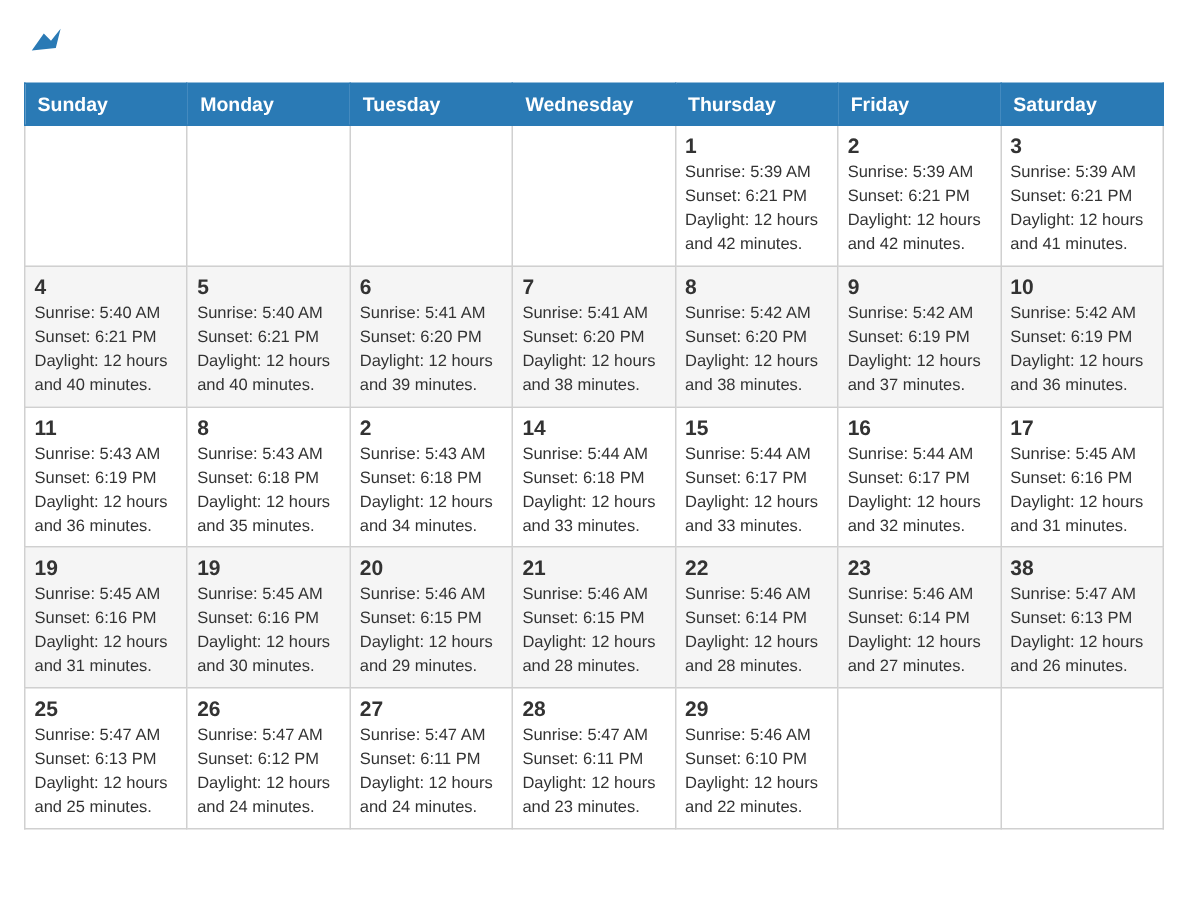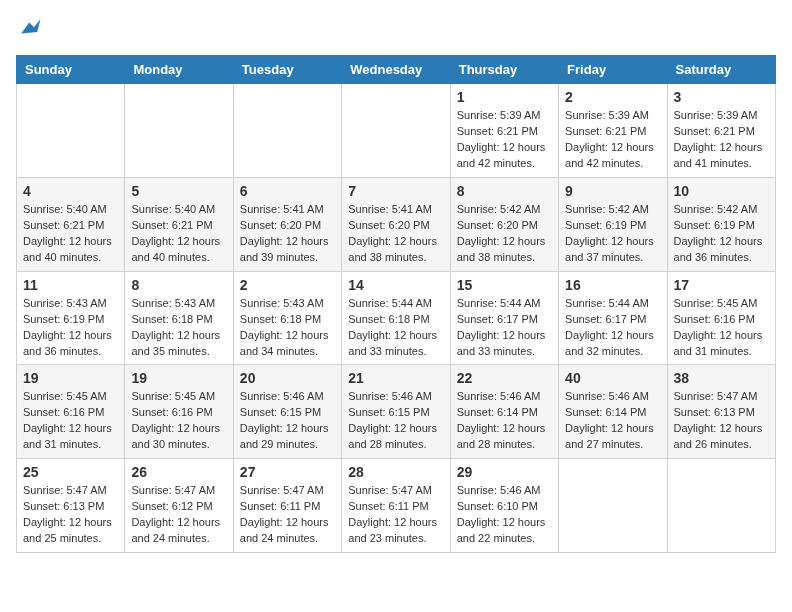--- a/index.html
+++ b/index.html
@@ -259,21 +259,21 @@
 Sunset: 6:15 PM
 Daylight: 12 hours and 28 minutes.</div>
         </td>
         <td>
           <span class="day-num">22</span>
           <div class="day-info">Sunrise: 5:46 AM
 Sunset: 6:14 PM
 Daylight: 12 hours and 28 minutes.</div>
         </td>
         <td>
-          <span class="day-num">40</span>
+          <span class="day-num">23</span>
           <div class="day-info">Sunrise: 5:46 AM
 Sunset: 6:14 PM
 Daylight: 12 hours and 27 minutes.</div>
         </td>
         <td>
           <span class="day-num">38</span>
           <div class="day-info">Sunrise: 5:47 AM
 Sunset: 6:13 PM
 Daylight: 12 hours and 26 minutes.</div>
         </td>

